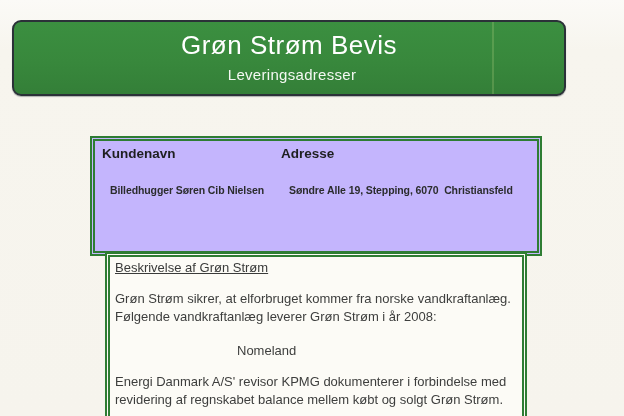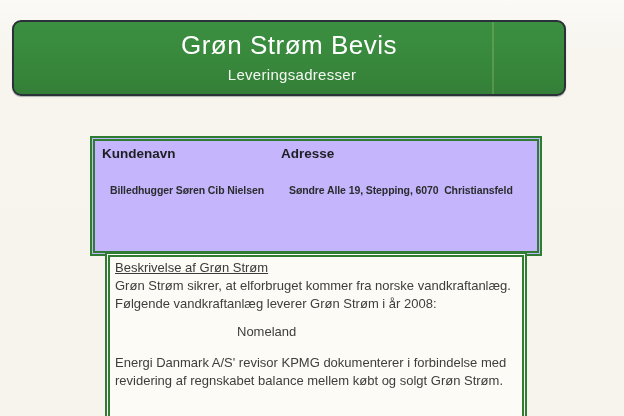--- a/index.html
+++ b/index.html
@@ -86,22 +86,22 @@
     border: 5px double #2e7d33;
     padding: 2px 6px 0 5px;
     color: #3d3e3d;
     font-size: 13px;
     line-height: 18px;
   }
   .desc-heading {
     text-decoration: underline;
     color: #3a3b3a;
   }
-  .desc-para1 { }
-  .plant-name { margin-top: 10px; padding-left: 122px; }
+  .desc-para1 { margin-top: 13px; }
+  .plant-name { margin-top: 16px; padding-left: 122px; }
   .desc-para2 { margin-top: 13px; }
 </style>
 </head>
 <body>
 
 <div>
 
   <div class="header">
     <div class="header-title">Grøn Strøm Bevis</div>
     <div class="header-subtitle">Leveringsadresser</div>

